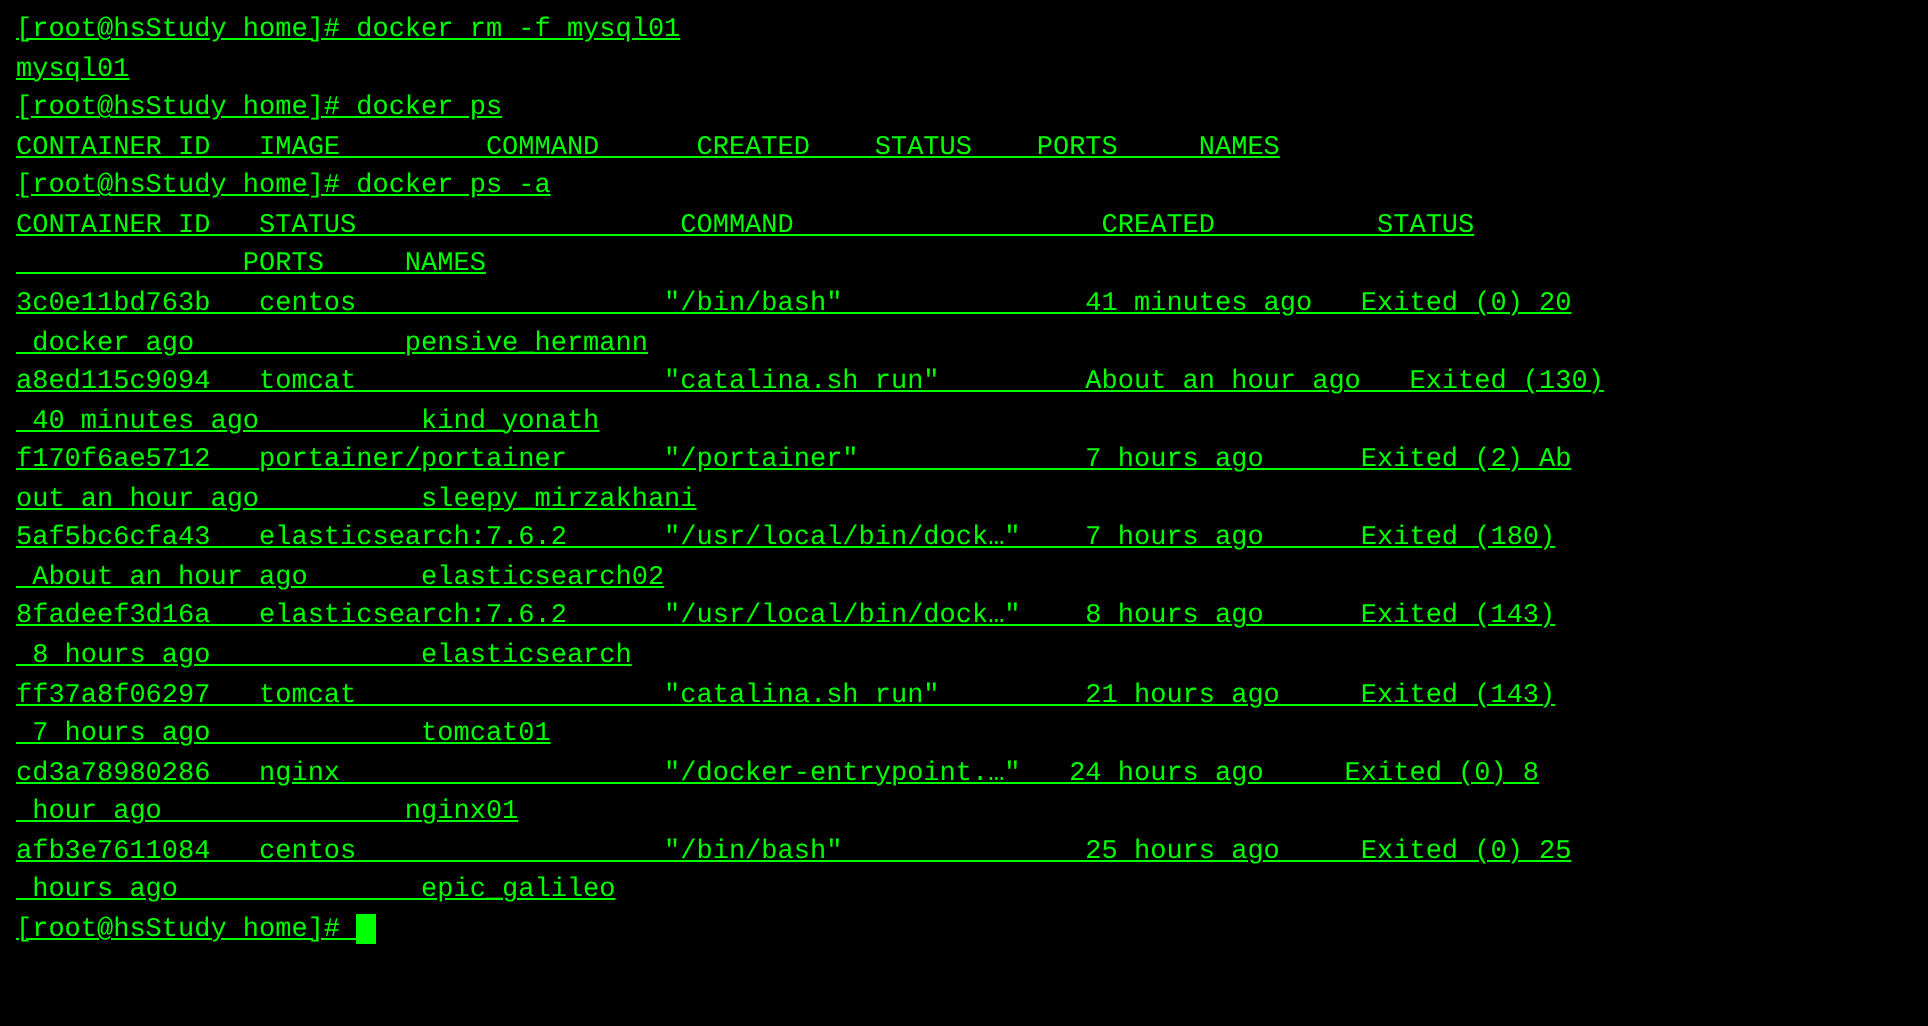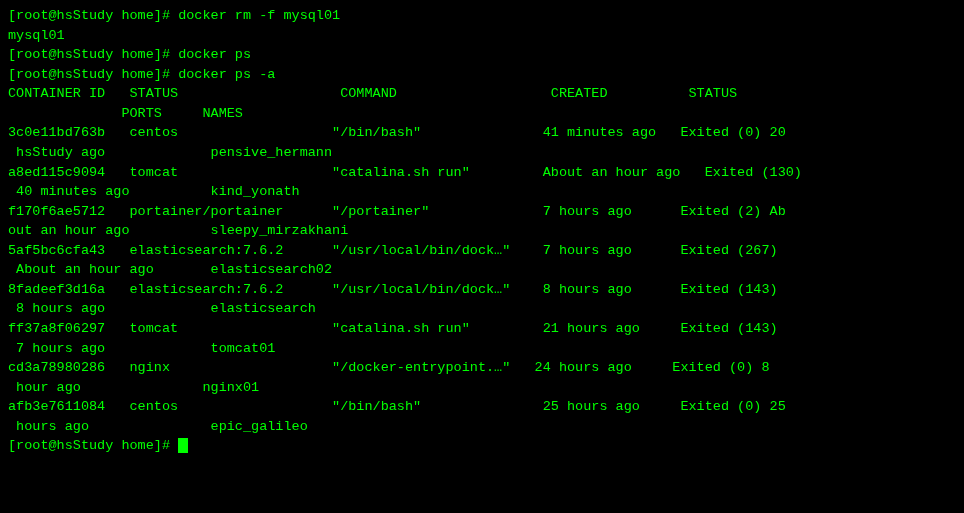--- a/index.html
+++ b/index.html
@@ -9,20 +9,21 @@
       font-family: 'Courier New', Courier, monospace;
       font-size: 13.5px;
       line-height: 1.45;
       width: 964px;
       min-height: 513px;
       padding: 6px 8px;
       overflow: hidden;
     }
     .terminal {
       width: 100%;
+      text-decoration: underline;
     }
     .line {
       white-space: pre;
       display: block;
     }
     .cursor {
       display: inline-block;
       width: 10px;
       height: 15px;
       background: #00ff00;
@@ -34,30 +35,31 @@
     }
   </style>
 </head>
 <body>
 
 <div class="terminal">
 
 <span class="line">[root@hsStudy home]# docker rm -f mysql01</span>
     <span class="line">mysql01</span>
     <span class="line">[root@hsStudy home]# docker ps</span>
+    <span class="line">CONTAINER ID   IMAGE         COMMAND      CREATED    STATUS    PORTS     NAMES</span>
     <span class="line">[root@hsStudy home]# docker ps -a</span>
     <span class="line">CONTAINER ID   STATUS                    COMMAND                   CREATED          STATUS</span>
     <span class="line">              PORTS     NAMES</span>
     <span class="line">3c0e11bd763b   centos                   "/bin/bash"               41 minutes ago   Exited (0) 20</span>
-    <span class="line"> hsStudy ago             pensive_hermann</span>
+    <span class="line"> docker ago             pensive_hermann</span>
     <span class="line">a8ed115c9094   tomcat                   "catalina.sh run"         About an hour ago   Exited (130)</span>
     <span class="line"> 40 minutes ago          kind_yonath</span>
     <span class="line">f170f6ae5712   portainer/portainer      "/portainer"              7 hours ago      Exited (2) Ab</span>
     <span class="line">out an hour ago          sleepy_mirzakhani</span>
-    <span class="line">5af5bc6cfa43   elasticsearch:7.6.2      "/usr/local/bin/dock…"    7 hours ago      Exited (267)</span>
+    <span class="line">5af5bc6cfa43   elasticsearch:7.6.2      "/usr/local/bin/dock…"    7 hours ago      Exited (180)</span>
     <span class="line"> About an hour ago       elasticsearch02</span>
     <span class="line">8fadeef3d16a   elasticsearch:7.6.2      "/usr/local/bin/dock…"    8 hours ago      Exited (143)</span>
     <span class="line"> 8 hours ago             elasticsearch</span>
     <span class="line">ff37a8f06297   tomcat                   "catalina.sh run"         21 hours ago     Exited (143)</span>
     <span class="line"> 7 hours ago             tomcat01</span>
     <span class="line">cd3a78980286   nginx                    "/docker-entrypoint.…"   24 hours ago     Exited (0) 8</span>
     <span class="line"> hour ago               nginx01</span>
     <span class="line">afb3e7611084   centos                   "/bin/bash"               25 hours ago     Exited (0) 25</span>
     <span class="line"> hours ago               epic_galileo</span>
     <span class="line">[root@hsStudy home]# <span class="cursor"></span></span>

